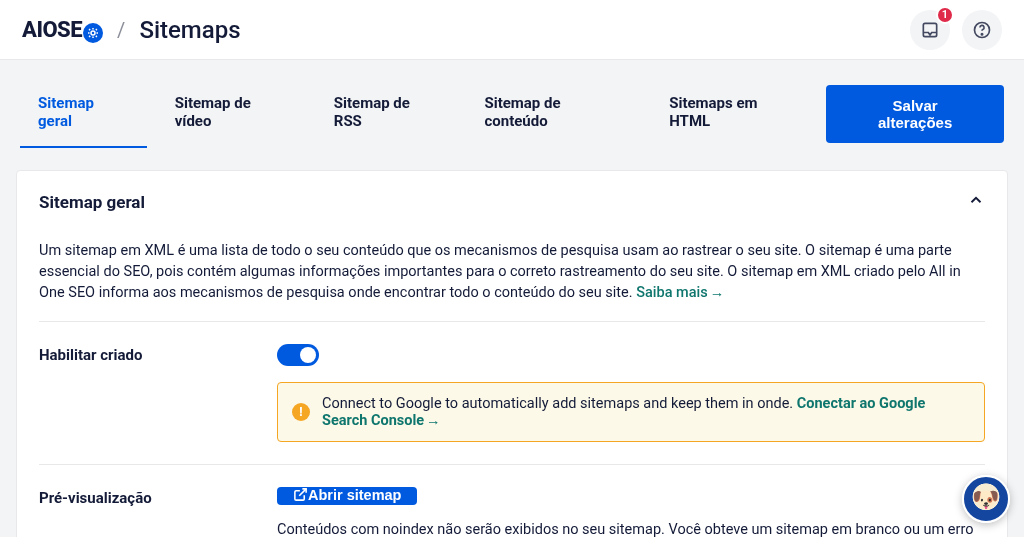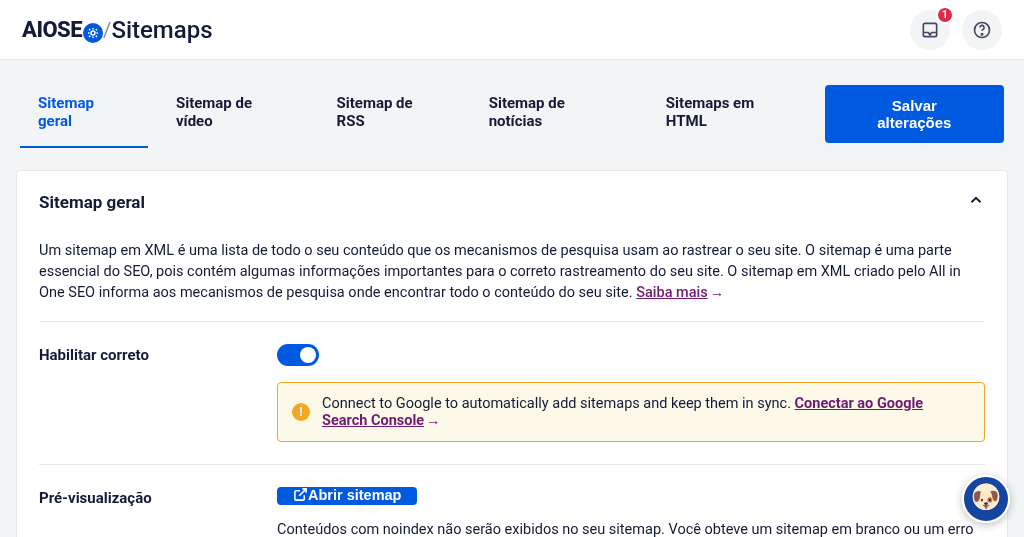--- a/index.html
+++ b/index.html
@@ -16,20 +16,21 @@
     background: #fff;
     height: 60px;
     display: flex;
     align-items: center;
     padding: 0 22px;
     border-bottom: 1px solid #e8e8eb;
   }
   .brand {
     display: flex;
     align-items: center;
+    gap: 14px;
   }
   .logo {
     display: flex;
     align-items: baseline;
     font-weight: 800;
     font-size: 22px;
     letter-spacing: -0.5px;
     color: #141b38;
   }
   .logo-o {
@@ -142,22 +143,21 @@
     padding: 0 22px 22px;
   }
   .card-desc {
     color: #141b38;
     font-size: 14.5px;
     line-height: 1.45;
     padding: 12px 0 18px;
     border-bottom: 1px solid #e8e8eb;
   }
   .link {
-    color: #701a75;
-    text-decoration: underline;
+    color: #0f766e;
     cursor: pointer;
     font-weight: 500;
   }
   .row {
     display: flex;
     padding: 22px 0;
     border-bottom: 1px solid #e8e8eb;
   }
   .row:last-child { border-bottom: none; padding-bottom: 6px; }
   .row-label {
@@ -281,48 +281,48 @@
     </div>
   </div>
 </div>
 
 <div class="content">
 
   <div class="tabs-row">
     <div class="tab active">Sitemap geral</div>
     <div class="tab">Sitemap de vídeo</div>
     <div class="tab">Sitemap de RSS</div>
-    <div class="tab">Sitemap de notícias</div>
+    <div class="tab">Sitemap de conteúdo</div>
     <div class="tab">Sitemaps em HTML</div>
     <button class="save-btn">Salvar alterações</button>
   </div>
 
   <div class="card">
     <div class="card-header">
       <div class="card-title">Sitemap geral</div>
       <span>
         <svg width="18" height="18" viewBox="0 0 24 24" fill="none" stroke="#141b38" stroke-width="2.5">
             <polyline points="6 15 12 9 18 15"></polyline>
           </svg>
       </span>
     </div>
     <div class="card-body">
       <p class="card-desc">
         <span>Um sitemap em XML é uma lista de todo o seu conteúdo que os mecanismos de pesquisa usam ao rastrear o seu site. O sitemap é uma parte essencial do SEO, pois contém algumas informações importantes para o correto rastreamento do seu site. O sitemap em XML criado pelo All in One SEO informa aos mecanismos de pesquisa onde encontrar todo o conteúdo do seu site. </span>
         <a class="link"><span>Saiba mais</span><span class="arrow"> →</span></a>
       </p>
 
       <div class="row">
-        <div class="row-label">Habilitar correto</div>
+        <div class="row-label">Habilitar criado</div>
         <div class="row-content">
           <div class="toggle"></div>
           <div class="alert">
             <div class="alert-icon">!</div>
             <div>
-              <span>Connect to Google to automatically add sitemaps and keep them in sync. </span>
+              <span>Connect to Google to automatically add sitemaps and keep them in onde. </span>
               <a class="link"><span>Conectar ao Google Search Console</span><span class="arrow"> →</span></a>
             </div>
           </div>
         </div>
       </div>
 
       <div class="row">
         <div class="row-label">Pré-visualização</div>
         <div class="row-content">
           <button class="open-btn">

